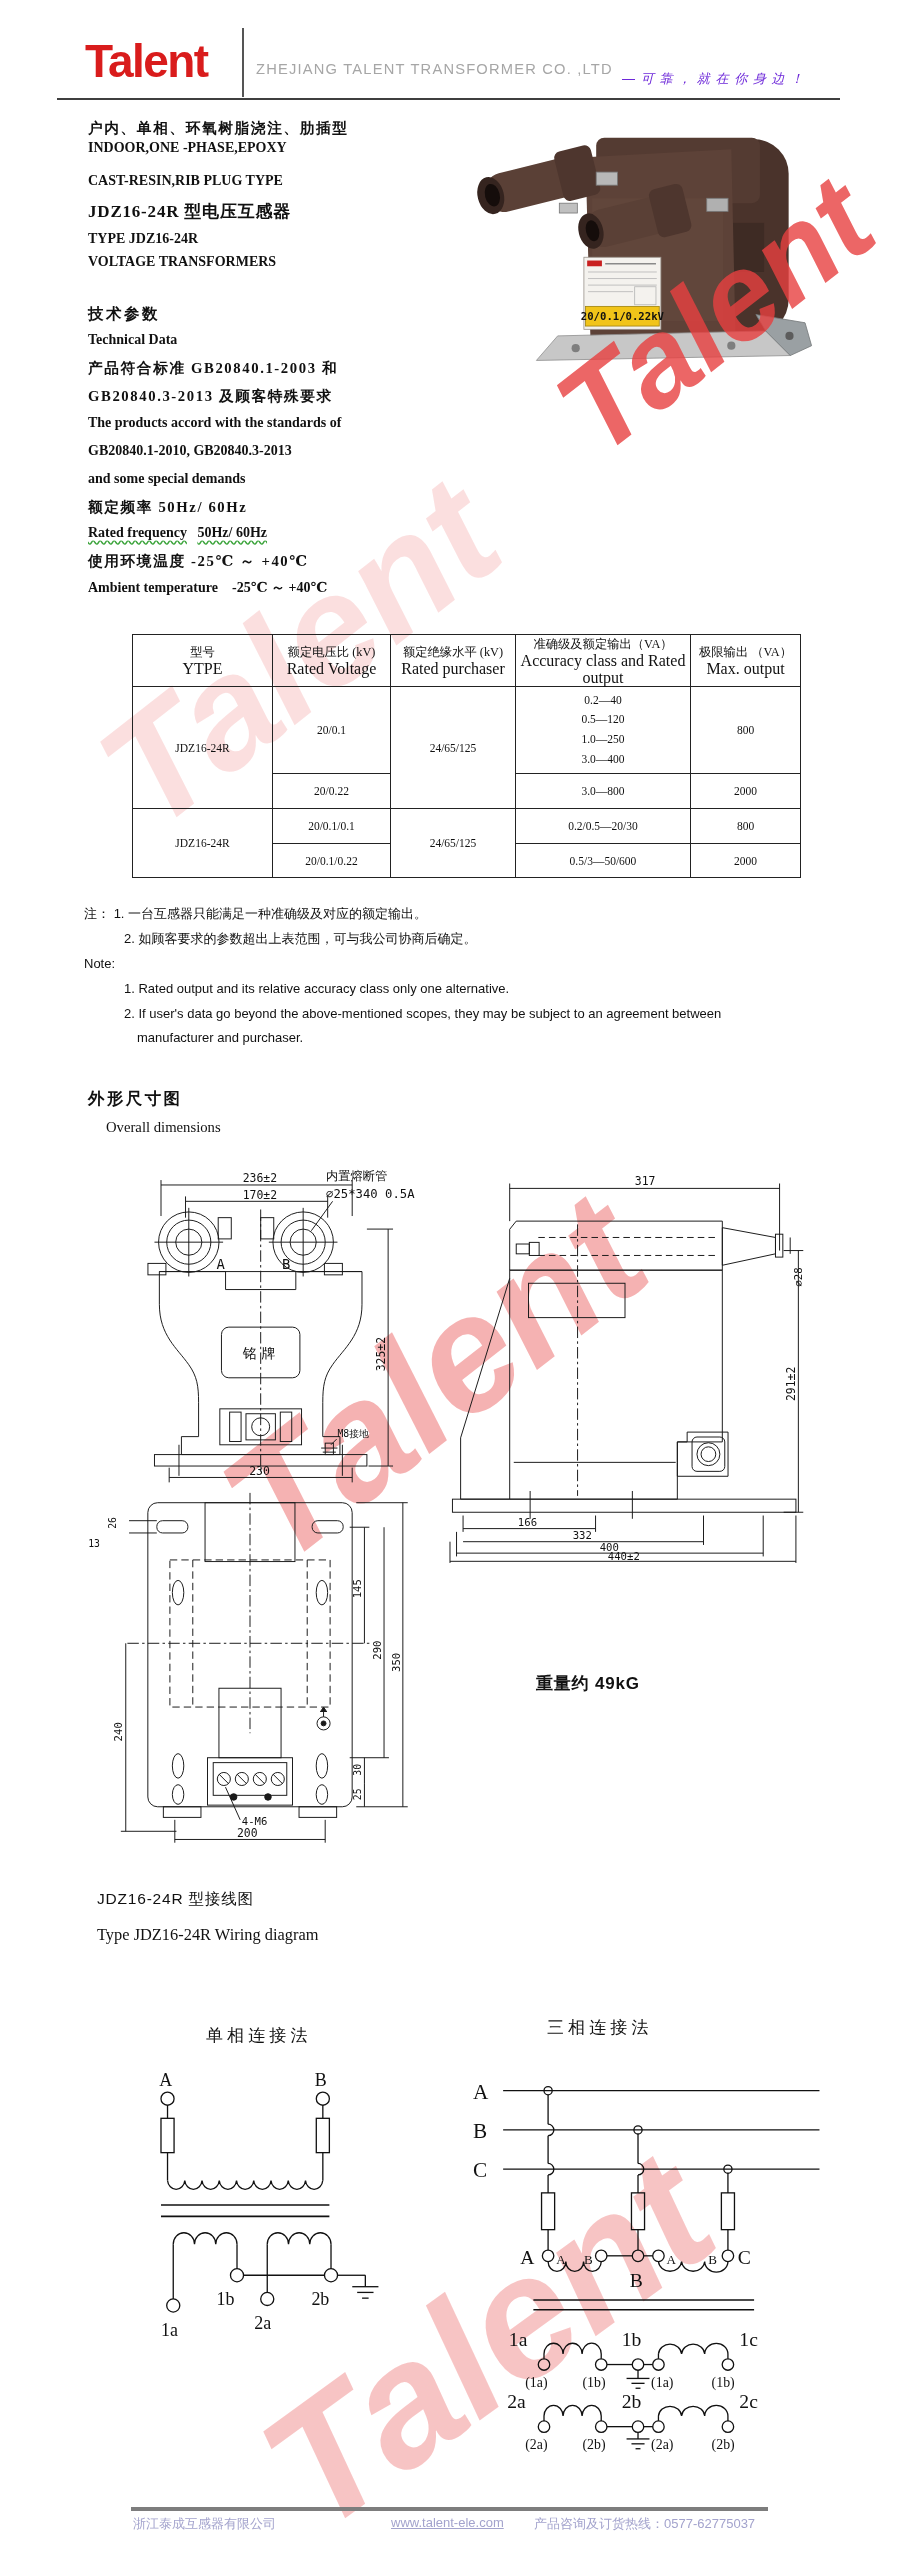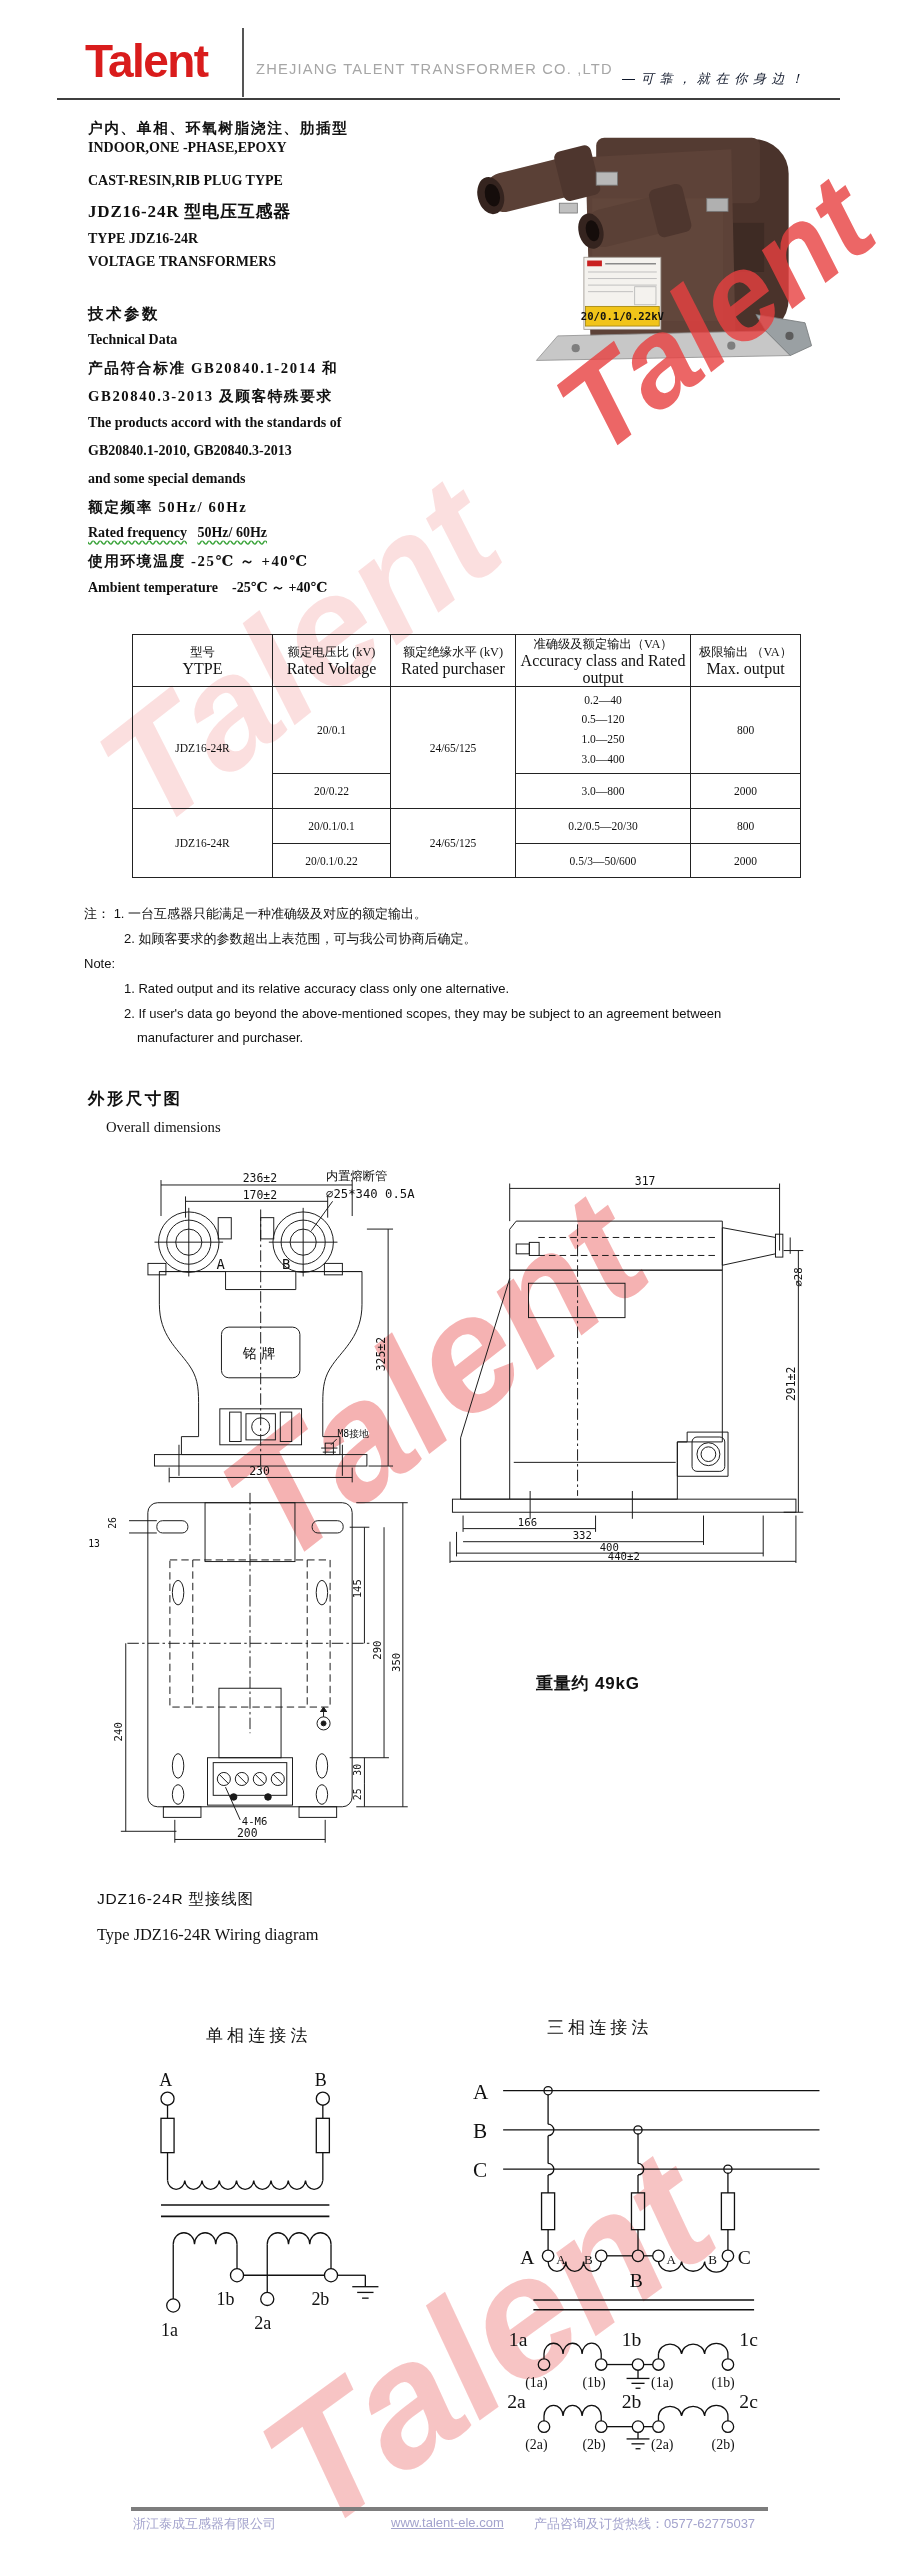--- a/index.html
+++ b/index.html
@@ -5,21 +5,21 @@
   html,body{margin:0;padding:0;background:#fff;}
   .page{position:relative;width:898px;height:2576px;background:#fff;overflow:hidden;
         font-family:"Liberation Serif","DejaVu Serif",serif;color:#111;}
   .abs{position:absolute;}
   
   .logo{left:85px;top:34px;font-family:"Liberation Sans","DejaVu Sans",sans-serif;
         font-weight:800;font-size:46px;color:#d91c1c;letter-spacing:-1.6px;z-index:30;}
   .hdr-div{left:242px;top:28px;width:1.6px;height:69px;background:#555;z-index:30;}
   .company{left:256px;top:61px;font-family:"Liberation Sans","DejaVu Sans",sans-serif;
         font-size:14.7px;color:#a6a6a6;letter-spacing:1.2px;z-index:30;}
-  .slogan{left:622px;top:70px;font-size:13px;color:#0f172a;font-style:italic;
+  .slogan{left:622px;top:70px;font-size:13px;color:#6d28d9;font-style:italic;
         letter-spacing:5.7px;z-index:30;font-family:"Liberation Sans",sans-serif;}
   .hdr-rule{left:57px;top:98px;width:783px;height:1.6px;background:#3f3f3f;z-index:30;}
   
   .wm{font-family:"Liberation Sans","DejaVu Sans",sans-serif;font-weight:700;font-style:italic;
       color:#e84040;white-space:nowrap;pointer-events:none;}
   .wm1{left:536px;top:245px;font-size:123px;opacity:.8;transform:rotate(-38deg);z-index:20;}
   .wm2{left:74px;top:565px;font-size:155px;opacity:.16;transform:rotate(-38deg);z-index:5;}
   .wm3{left:196px;top:1285px;font-size:164px;opacity:.40;transform:rotate(-38deg);z-index:5;}
   .wm4{left:237px;top:2242px;font-size:172px;opacity:.30;transform:rotate(-36deg);z-index:5;}
   
@@ -72,21 +72,21 @@
 
   <div class="tl cn-big" style="top:119px">户内、单相、环氧树脂浇注、肋插型</div>
   <div class="tl" style="top:140px">INDOOR,ONE -PHASE,EPOXY</div>
   <div class="tl" style="top:173px">CAST-RESIN,RIB PLUG TYPE</div>
   <div class="tl cn-model" style="top:200px">JDZ16-24R 型电压互感器</div>
   <div class="tl" style="top:231px">TYPE JDZ16-24R</div>
   <div class="tl" style="top:254px">VOLTAGE TRANSFORMERS</div>
 
   <div class="tl cn-h" style="top:304px">技术参数</div>
   <div class="tl" style="top:332px">Technical Data</div>
-  <div class="tl cn-big" style="top:359px">产品符合标准 GB20840.1-2014 和</div>
+  <div class="tl cn-big" style="top:359px">产品符合标准 GB20840.1-2003 和</div>
   <div class="tl cn-big" style="top:387px">GB20840.3-2013 及顾客特殊要求</div>
   <div class="tl" style="top:415px">The products accord with the standards of</div>
   <div class="tl" style="top:443px">GB20840.1-2010, GB20840.3-2013</div>
   <div class="tl" style="top:471px">and some special demands</div>
   <div class="tl cn-big" style="top:498px">额定频率 50Hz/ 60Hz</div>
   <div class="tl" style="top:525px"><span class="u-wavy">Rated frequency</span>&nbsp;&nbsp;&nbsp;<span class="u-wavy">50Hz/ 60Hz</span></div>
   <div class="tl cn-big" style="top:552px">使用环境温度 -25℃ ～ +40℃</div>
   <div class="tl" style="top:579px"><span>Ambient temperature</span>&nbsp;&nbsp;&nbsp;&nbsp;<span>-25℃ ～ +40℃</span></div>
 
   <svg class="abs photo draw" width="358" height="267" viewBox="0 0 437 326">

